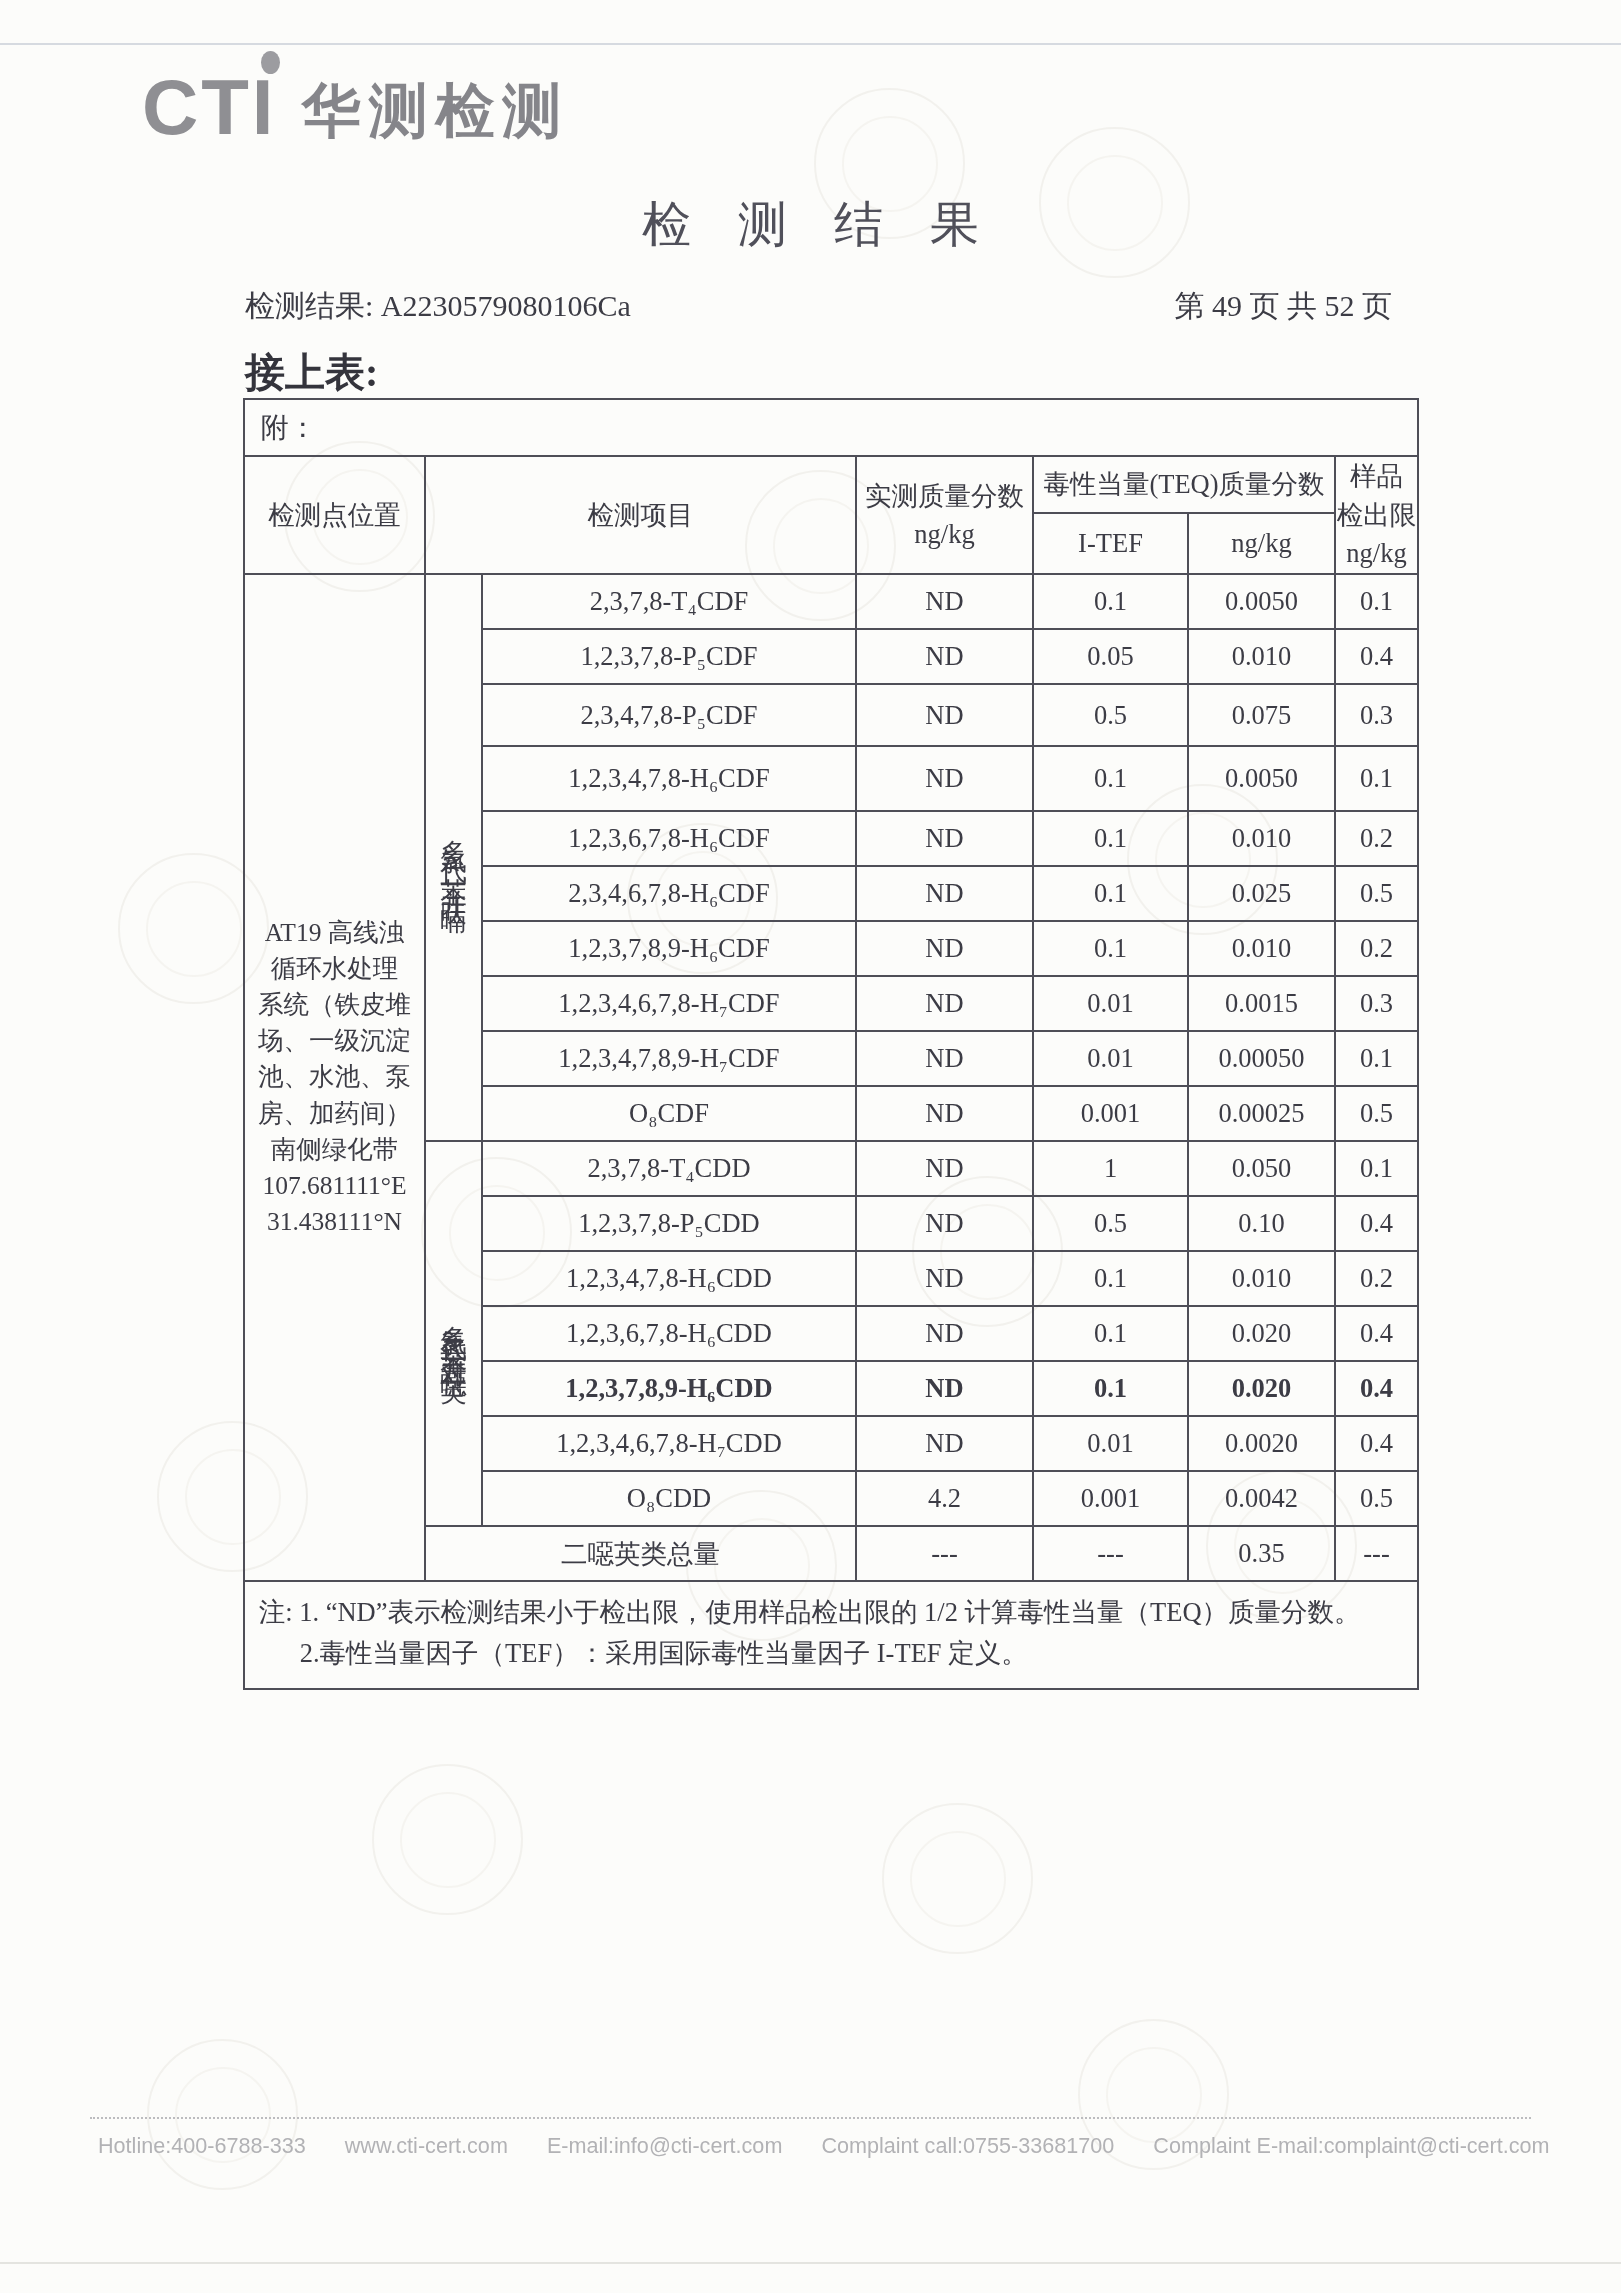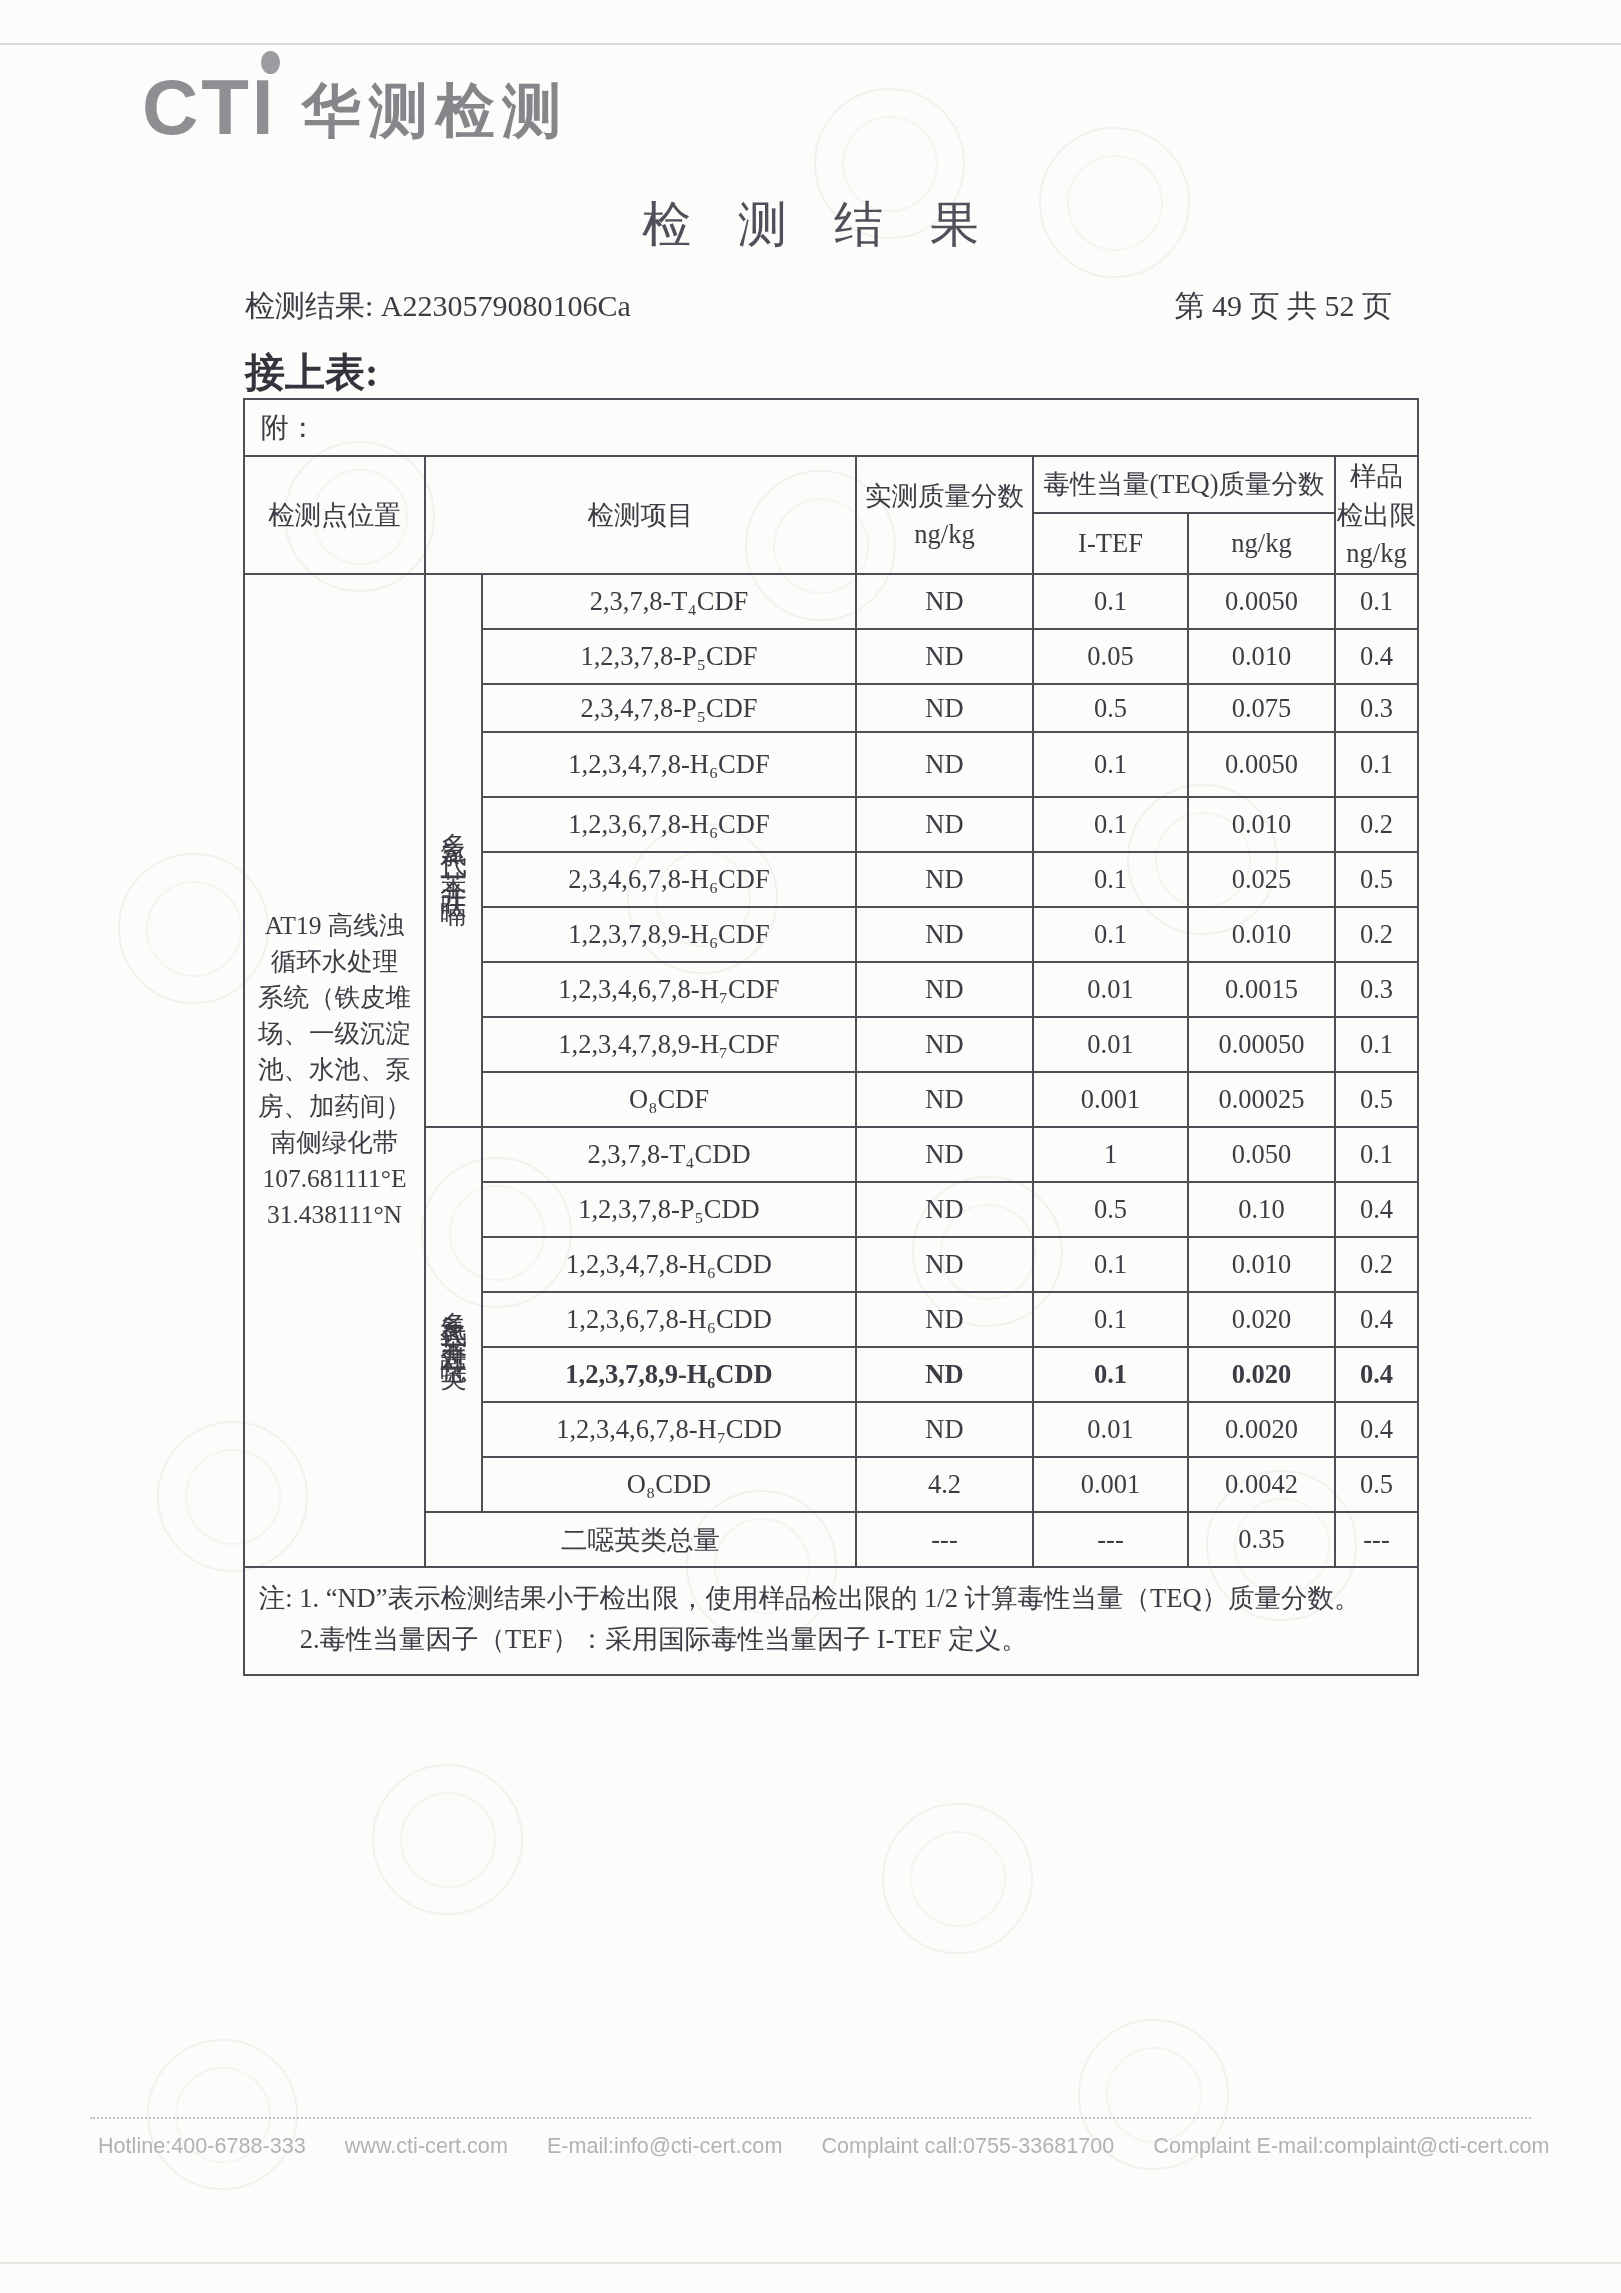--- a/index.html
+++ b/index.html
@@ -153,21 +153,21 @@
           <td>0.0050</td>
           <td>0.1</td>
         </tr>
         <tr style="height: 55px;">
           <td>1,2,3,7,8-P₅CDF</td>
           <td>ND</td>
           <td>0.05</td>
           <td>0.010</td>
           <td>0.4</td>
         </tr>
-        <tr style="height: 48px;">
+        <tr style="height: 62px;">
           <td>2,3,4,7,8-P₅CDF</td>
           <td>ND</td>
           <td>0.5</td>
           <td>0.075</td>
           <td>0.3</td>
         </tr>
         <tr style="height: 65px;">
           <td>1,2,3,4,7,8-H₆CDF</td>
           <td>ND</td>
           <td>0.1</td>

